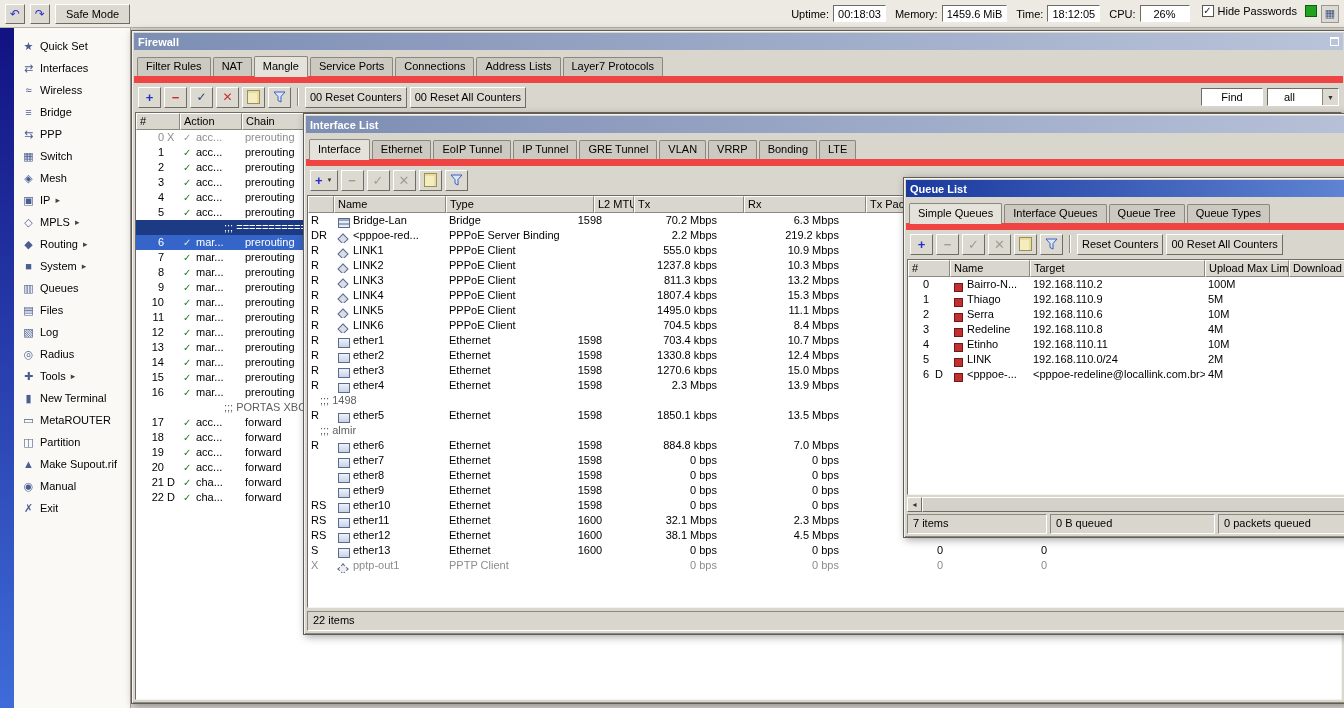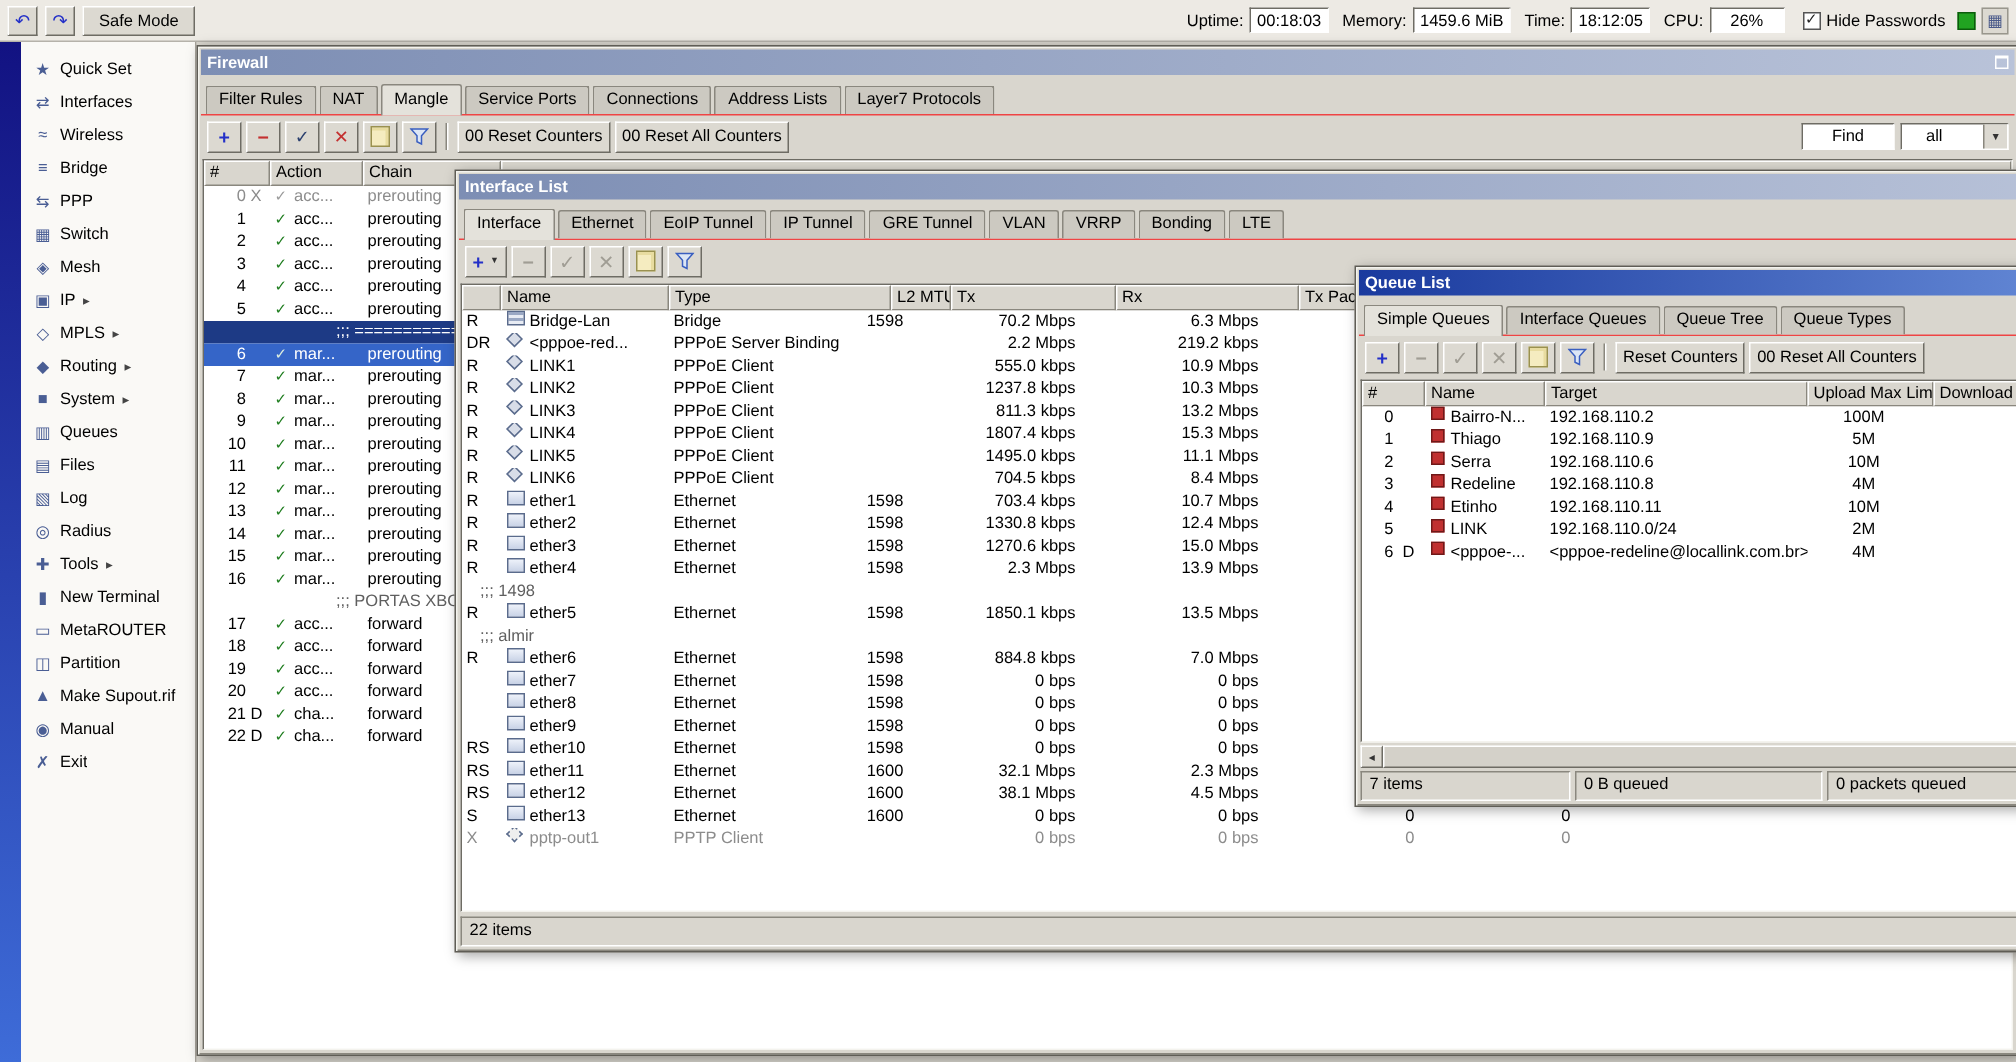--- a/index.html
+++ b/index.html
@@ -3,21 +3,21 @@
 <meta charset="utf-8">
 <style>
   html,body{margin:0;padding:0}
   body{font-family:"Liberation Sans","DejaVu Sans",sans-serif;font-size:11px;color:#000;background:#d8d5cd}
   #app{position:relative;width:1344px;height:708px;overflow:hidden;background:#d8d5cd}
 
   
   .topbar{position:absolute;left:0;top:0;width:100%;height:28px;box-sizing:border-box;background:#edeae4;border-bottom:1px solid #b5b2aa;display:flex;align-items:center;gap:5px;padding:0 5px}
   .navbtn{width:20px;height:20px;box-sizing:border-box;border:1px solid;border-color:#fff #6e6c64 #6e6c64 #fff;background:#dcd9d1;display:flex;align-items:center;justify-content:center;color:#2430c8;font-size:12px;cursor:default}
   .safebtn{height:20px;box-sizing:border-box;border:1px solid;border-color:#fff #6e6c64 #6e6c64 #fff;background:#dcd9d1;padding:0 10px;display:flex;align-items:center;cursor:default}
-  .statgroup{margin-left:auto;display:flex;align-items:center;gap:4px}
+  .statgroup{margin-left:auto;display:flex;gap:4px}
   .statlabel{margin-left:5px}
   .statbox{box-sizing:border-box;height:17px;min-width:50px;background:#fff;border:1px solid;border-color:#6e6c64 #fff #fff #6e6c64;display:flex;align-items:center;justify-content:center;padding:0 4px}
   .cbbox{width:12px;height:12px;box-sizing:border-box;background:#fff;border:1px solid #555;display:flex;align-items:center;justify-content:center;font-size:10px;color:#222;margin-left:8px}
   .indicator{width:10px;height:10px;background:#21a321;border:1px solid #0c5c0c;margin-left:4px}
   .appicon{width:18px;height:18px;box-sizing:border-box;border:1px solid #9a978e;background:#dcd9d1;display:flex;align-items:center;justify-content:center;color:#4a5a8a;font-size:11px}
 
   
   .brandstrip{position:absolute;left:0;top:28px;bottom:0;width:14px;background:linear-gradient(180deg,#121282,#3e6cd8)}
   .brandtext{position:absolute;left:2px;bottom:2px;transform:rotate(-90deg);transform-origin:0 100%;white-space:nowrap;color:#fff;font-weight:bold;font-size:11px;letter-spacing:.5px}
   .sidebar{position:absolute;left:14px;top:28px;bottom:0;width:117px;box-sizing:border-box;background:#faf9f6;border-right:1px solid #a8a49b;padding-top:7px;overflow:hidden}
@@ -28,21 +28,21 @@
 
   
   .win{position:absolute;box-sizing:border-box;display:flex;flex-direction:column;background:#d9d6ce;border:1px solid #5f5d56;box-shadow:inset 1px 1px 0 #f4f3ee,inset -1px -1px 0 #8a877e,2px 2px 8px rgba(0,0,0,.35);padding:2px}
   #win-firewall{left:131px;top:30px;width:1215px;height:674px}
   #win-interfaces{left:303px;top:113px;width:1100px;height:522px}
   #win-queues{left:903px;top:177px;width:520px;height:361px}
   .titlebar{flex:0 0 17px;display:flex;align-items:center;padding:0 4px;color:#fff;font-weight:bold;cursor:default}
   .titlebar.inactive{background:linear-gradient(90deg,#7d8eb4,#b9c3d9)}
   .titlebar.active{background:linear-gradient(90deg,#1a3a9e,#6b90db)}
   .restorebox{width:9px;height:9px;margin-left:auto;border:1px solid #fff;border-top-width:2px;box-sizing:border-box}
-  .tabs{flex:0 0 24px;display:flex;align-items:flex-end;padding:2px 3px 0;gap:2px;border-bottom:1px solid #ef4444}
+  .tabs{flex:0 0 24px;display:flex;align-items:flex-end;padding:2px 3px 0;gap:2px;border-bottom:7px solid #ef4444}
   .tab{box-sizing:border-box;height:19px;line-height:17px;padding:0 8px;background:#ccc9c1;border:1px solid #8a877e;border-bottom:none;border-radius:2px 2px 0 0;white-space:nowrap;cursor:default}
   .tab.active{background:#e4e2db;height:21px;line-height:19px;position:relative;z-index:1;margin-bottom:-1px}
   .toolbar{flex:0 0 28px;display:flex;align-items:center;gap:3px;padding:0 4px}
   .tbtn{box-sizing:border-box;height:21px;min-width:23px;padding:0 4px;background:#dcd9d1;border:1px solid;border-color:#fff #6e6c64 #6e6c64 #fff;display:inline-flex;align-items:center;justify-content:center;gap:3px;cursor:default;white-space:nowrap}
   .gi{font-size:13px;font-weight:bold;line-height:1}
   .plus{color:#2430c8}
   .minus{color:#c43030}
   .chk{color:#2a3f6e;font-size:12px}
   .cross{color:#c43030;font-size:12px}
   .gi.dis{color:#a09d94}
@@ -63,21 +63,21 @@
   .tbody{flex:1;background:#fff;overflow:hidden}
   .tr{display:flex;height:15px;line-height:15px;cursor:default}
   .tr.dis{color:#8c8c8c}
   .tr.sel{background:#3565c8;color:#fff}
   .tr.cmtrow.sel{background:#1d3a85}
   .td{box-sizing:border-box;padding:0 3px;overflow:hidden;white-space:nowrap}
   .cmtcell{color:#5f5f5f}
   .tr.sel .cmtcell{color:#fff}
   #fw-body .cmtcell{padding-left:88px}
   #if-body .cmtcell{padding-left:12px}
-  .nameflex{display:flex;align-items:flex-start}
+  .nameflex{display:flex;align-items:flex-end}
   .ck{color:#1e7d1e;font-size:10px;width:11px;flex:none}
   .tr.dis .ck{color:#9a9a9a}
   .tr.sel .ck{color:#dff0df}
   
   .h-fwnum{width:44px}.h-fwact{width:62px}.h-fwchain{width:92px}
   .c-fwnum{width:30px;text-align:right;padding-right:2px}
   .c-fwflag{width:14px;padding:0 1px}
   .c-fwact{width:62px;display:flex;align-items:center;gap:2px}
   .c-fwchain{width:92px}
   
@@ -89,21 +89,21 @@
   .c-iftx{width:110px;text-align:right}
   .c-ifrx{width:122px;text-align:right}
   .c-iftxp{width:104px;text-align:right}
   .c-ifrxp{width:104px;text-align:right}
   
   .h-qnum{width:42px}.h-qname{width:80px}.h-qtarget{width:175px}.h-qup{width:84px}.h-qdown{width:96px}
   .c-qnum{width:24px;text-align:right}
   .c-qflag{width:18px;padding-left:3px}
   .c-qname{width:80px}
   .c-qtarget{width:175px}
-  .c-qup{width:84px;text-align:center;padding-right:12px}
+  .c-qup{width:84px;text-align:left;padding-right:12px}
   .c-qdown{width:96px;text-align:right;padding-right:12px}
   
   .ifico{display:inline-block;width:12px;height:10px;margin:0 3px 0 1px;box-sizing:border-box;flex:none}
   .ifico.eth{border:1px solid #5a6b8c;background:linear-gradient(#eef2fa,#c8d2e6)}
   .ifico.bridge{border:1px solid #5a6b8c;background:repeating-linear-gradient(180deg,#9aa8c4 0 2px,#e8ecf4 2px 4px)}
   .ifico.pppoe,.ifico.tunnel{width:8px;height:8px;margin:0 6px 0 2px;background:#d8dde8;border:1px solid #5a6b8c;transform:rotate(45deg)}
   .ifico.tunnel{background:#eee;border-style:dashed}
   .qico{display:inline-block;width:9px;height:9px;margin:0 4px 0 1px;border:1px solid #701818;box-sizing:border-box;flex:none}
   
   .statusbar{flex:0 0 20px;margin:2px 1px 1px;display:flex;gap:3px}

